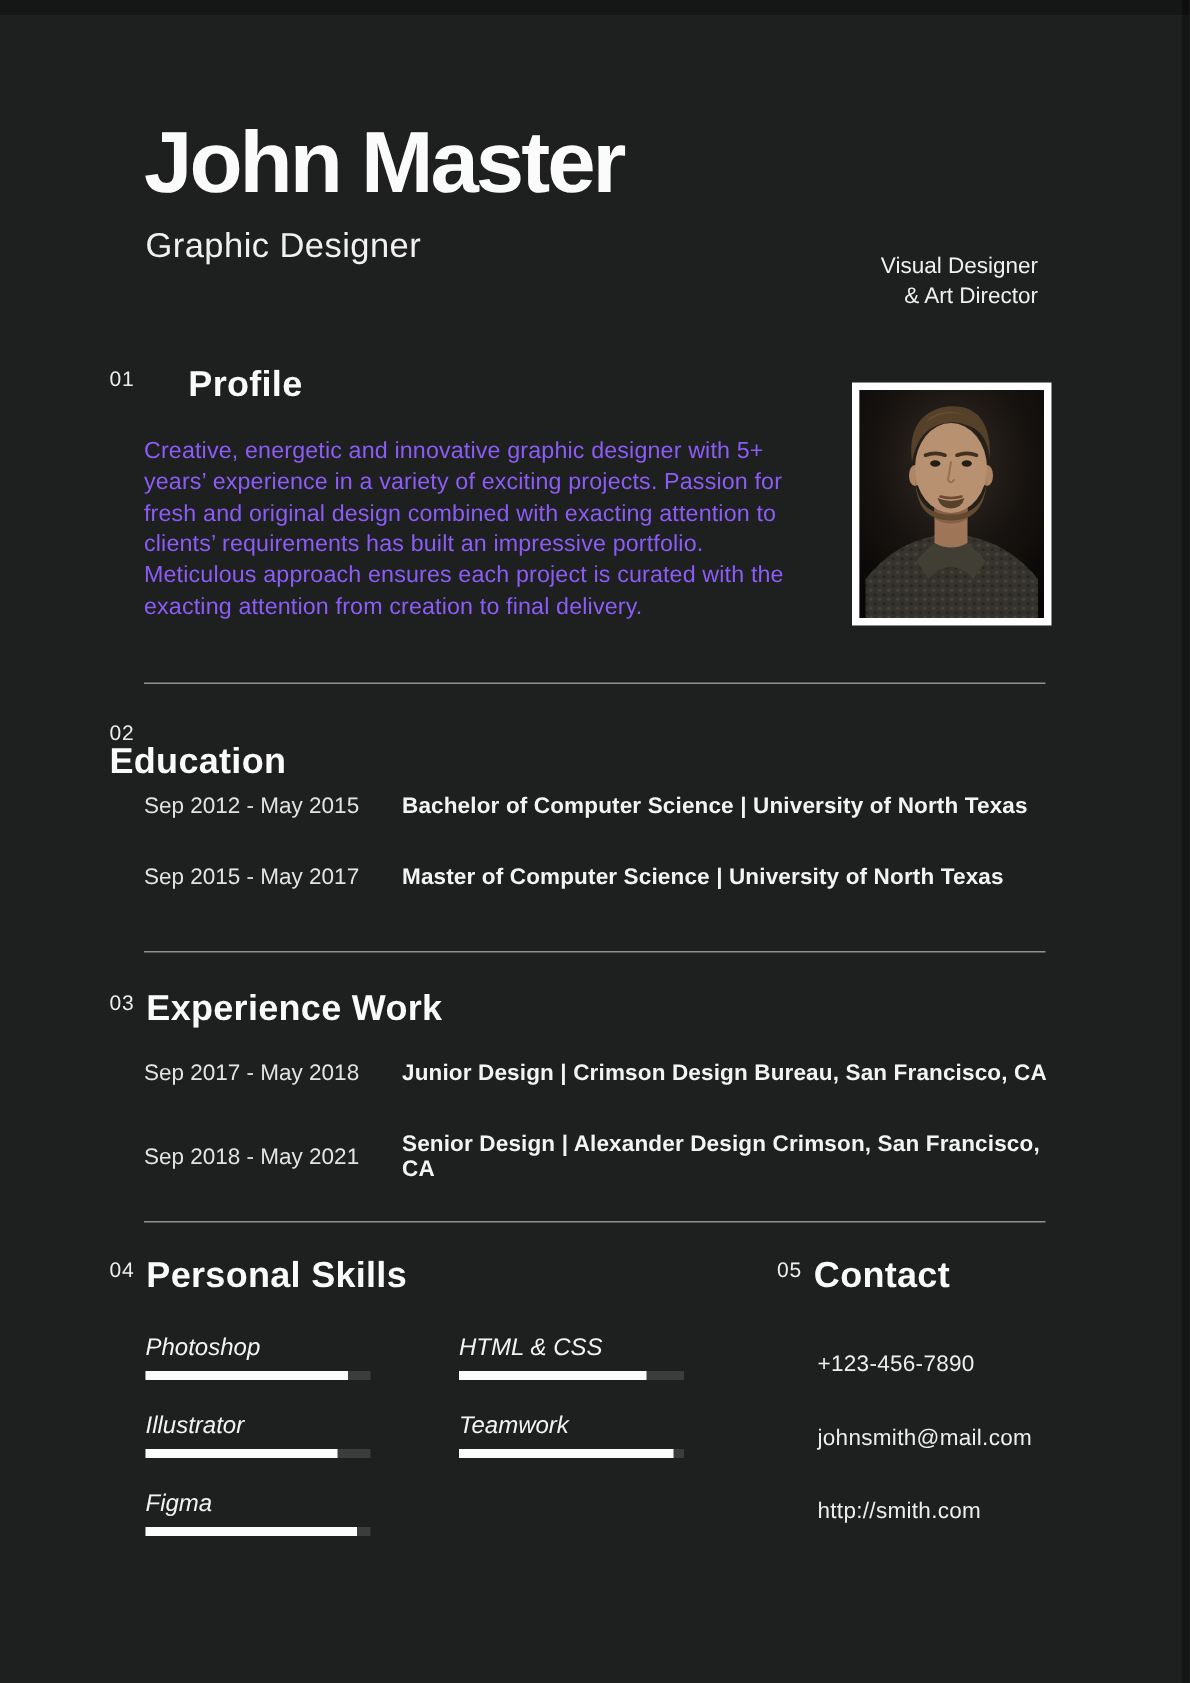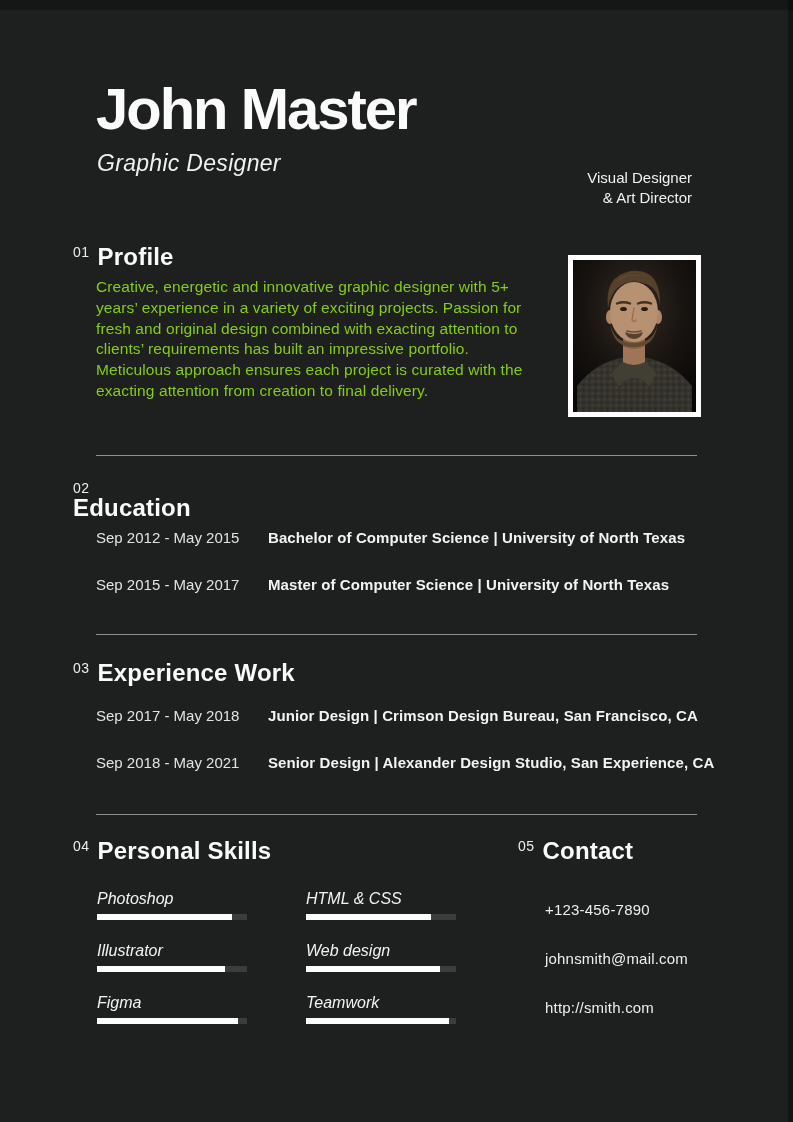--- a/index.html
+++ b/index.html
@@ -14,36 +14,36 @@
   .page-edge-right { position:absolute; top:0; right:0; width:5px; height:1122px;
     background:rgba(0,0,0,0.32); }
 
   .name {
     position:absolute; left:96px; top:80px;
     font-size:58px; font-weight:700; letter-spacing:-2px; line-height:58px;
     color:#fbfbfb;
   }
   .role {
     position:absolute; left:97px; top:150px;
-    font-size:23px; font-weight:400; letter-spacing:.3px; color:#f0f0f0;font-style:italic;
+    font-size:23px; font-weight:400; letter-spacing:.3px; color:#f0f0f0;
   }
   .tagline {
     position:absolute; right:101px; top:168px;
     text-align:right; font-size:15px; line-height:19.5px; color:#f0f0f0;
   }
 
   .section-head { position:absolute; display:flex; align-items:flex-start; }
   .section-head .num { font-size:14px; line-height:14px; margin-right:8px;
     margin-top:1px; color:#ededed; letter-spacing:.5px; }
   .section-head .title { font-size:24px; font-weight:700; line-height:26px;
     letter-spacing:.2px; color:#fafafa; }
 
   .profile-body {
-    position:absolute; left:96px; top:277px; width:447px;
-    font-size:15.5px; line-height:20.8px; color:#84cc16; letter-spacing:.1px;
+    position:absolute; left:96px; top:291px; width:447px;
+    font-size:15.5px; line-height:20.8px; color:#8b5cf6; letter-spacing:.1px;
   }
 
   .photo-frame {
     position:absolute; left:568px; top:255px;
     width:133px; height:162px; border:5px solid #ffffff; background:#0b0a09;
   }
   .photo-frame svg { display:block; width:123px; height:152px; }
 
   .divider { position:absolute; left:96px; width:601px; height:1px;
     background:#8f9191; }
@@ -69,21 +69,21 @@
 <div class="page-edge-top"></div>
 <div class="page-edge-right"></div>
 
 <h1 class="name">John Master</h1>
 <div class="role">Graphic Designer</div>
 <div class="tagline">
   <div>Visual Designer</div>
   <div>&amp; Art Director</div>
 </div>
 
-<div class="section-head" style="left:73px; top:244px;">
+<div class="section-head" style="left:73px; top:244px;gap:28px;">
   <span class="num">01</span>
   <span class="title">Profile</span>
 </div>
 <p class="profile-body">Creative, energetic and innovative graphic designer with 5+ years’ experience in a variety of exciting projects. Passion for fresh and original design combined with exacting attention to clients’ requirements has built an impressive portfolio. Meticulous approach ensures each project is curated with the exacting attention from creation to final delivery.</p>
 
 <div class="photo-frame">
   <svg viewBox="0 0 123 152" aria-hidden="true">
     <defs>
       <radialGradient id="bgGrad" cx="50%" cy="32%" r="75%">
         <stop offset="0%" stop-color="#332c24"></stop>
@@ -152,21 +152,21 @@
   <span class="num">03</span>
   <span class="title">Experience Work</span>
 </div>
 <div class="rows" style="top:707px;">
   <div class="row">
     <span class="date">Sep 2017 - May 2018</span>
     <span class="desc">Junior Design | Crimson Design Bureau, San Francisco, CA</span>
   </div>
   <div class="row">
     <span class="date">Sep 2018 - May 2021</span>
-    <span class="desc">Senior Design | Alexander Design Studio, San Experience, CA</span>
+    <span class="desc">Senior Design | Alexander Design Crimson, San Francisco, CA</span>
   </div>
 </div>
 
 <div class="section-head" style="left:73px; top:838px;">
   <span class="num">04</span>
   <span class="title">Personal Skills</span>
 </div>
 
 <div class="skills-col" style="left:97px;">
   <div class="skill">
@@ -187,26 +187,20 @@
         <div class="bar-fill" style="width: 94%;"></div>
       </div>
   </div>
 </div>
 
 <div class="skills-col" style="left:306px;">
   <div class="skill">
     <span class="label">HTML &amp; CSS</span>
     <div class="bar-track">
         <div class="bar-fill" style="width: 83%;"></div>
-      </div>
-  </div>
-  <div class="skill">
-    <span class="label">Web design</span>
-    <div class="bar-track">
-        <div class="bar-fill" style="width: 89%;"></div>
       </div>
   </div>
   <div class="skill">
     <span class="label">Teamwork</span>
     <div class="bar-track">
         <div class="bar-fill" style="width: 95%;"></div>
       </div>
   </div>
 </div>
 

